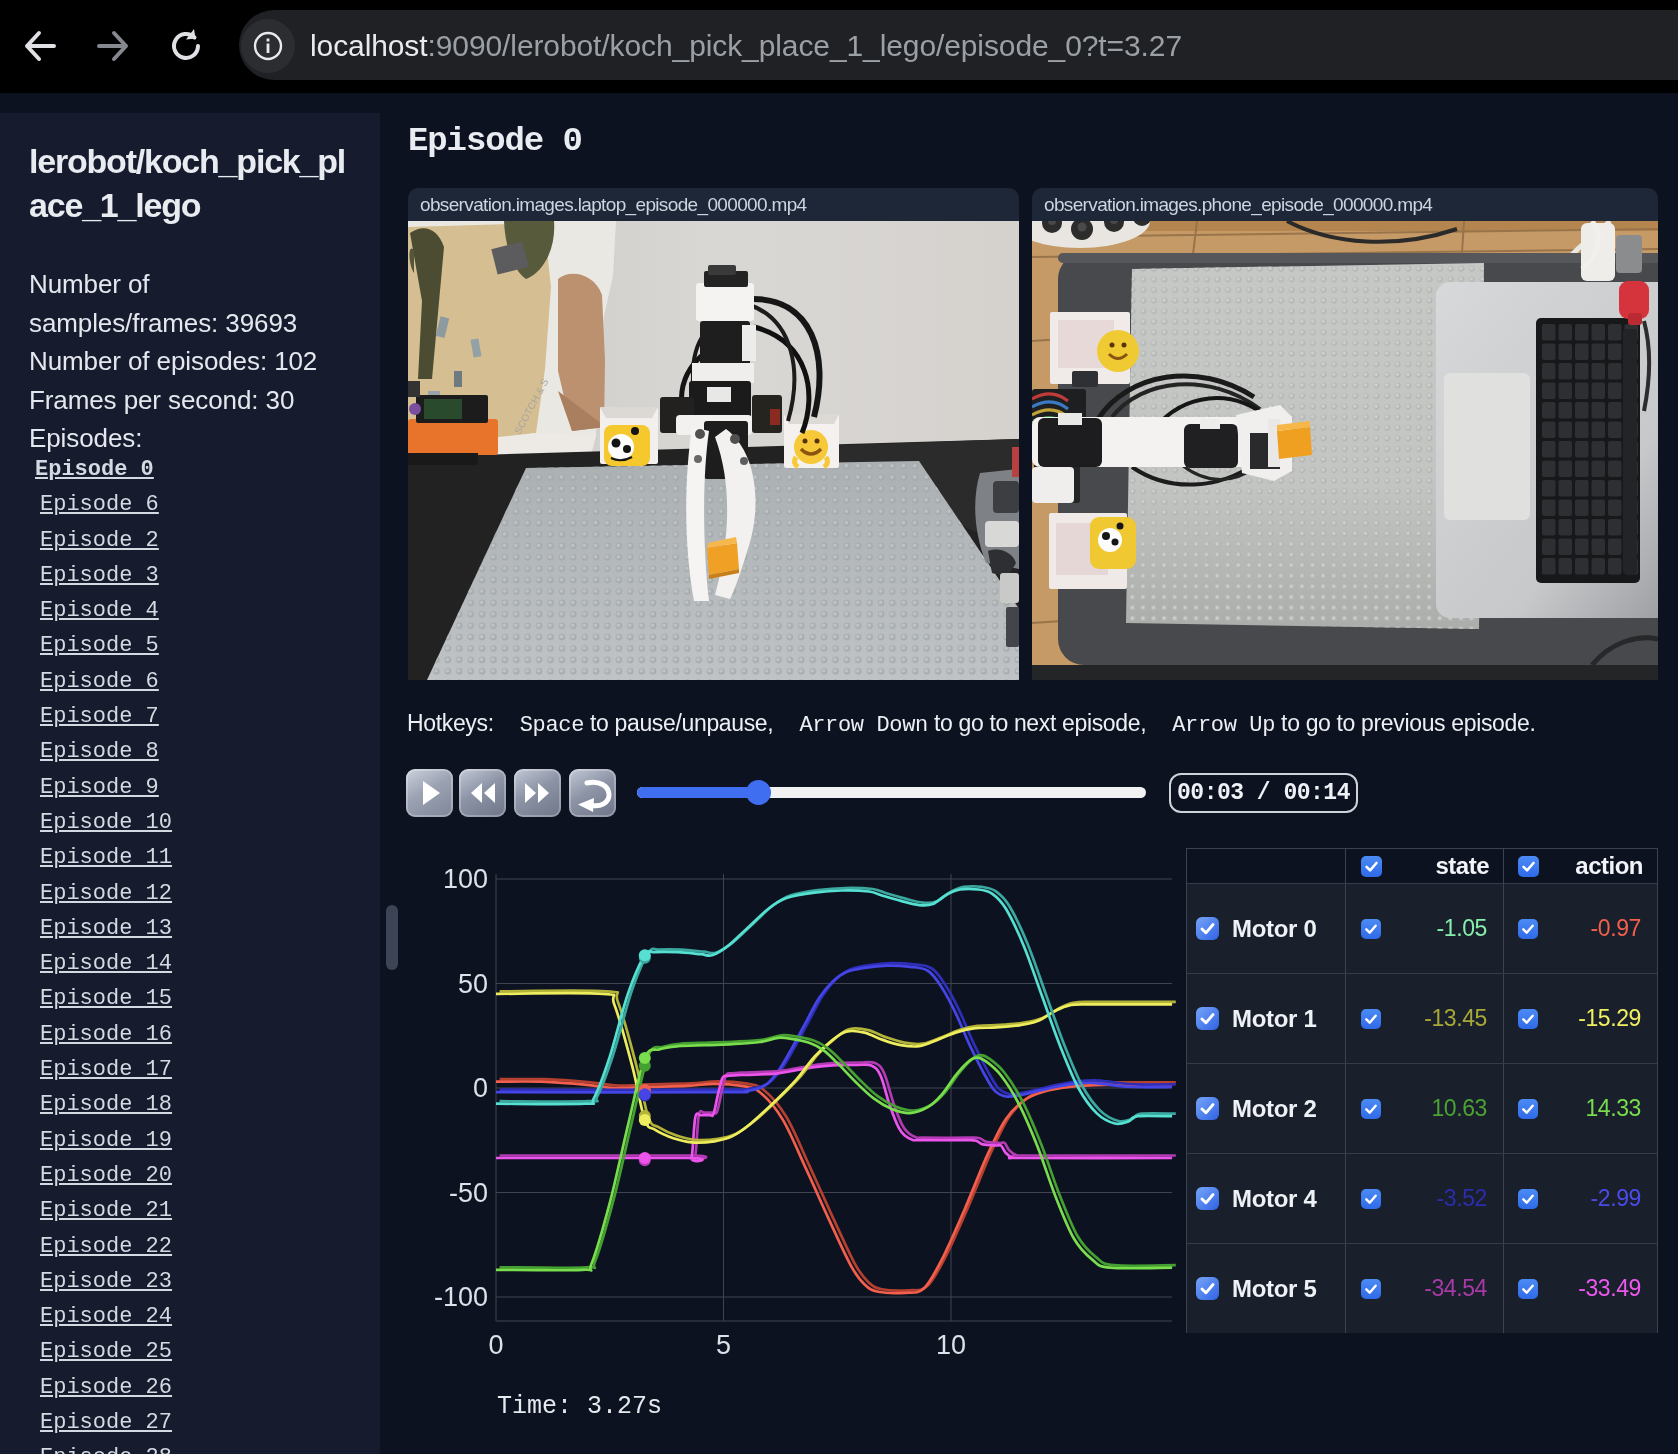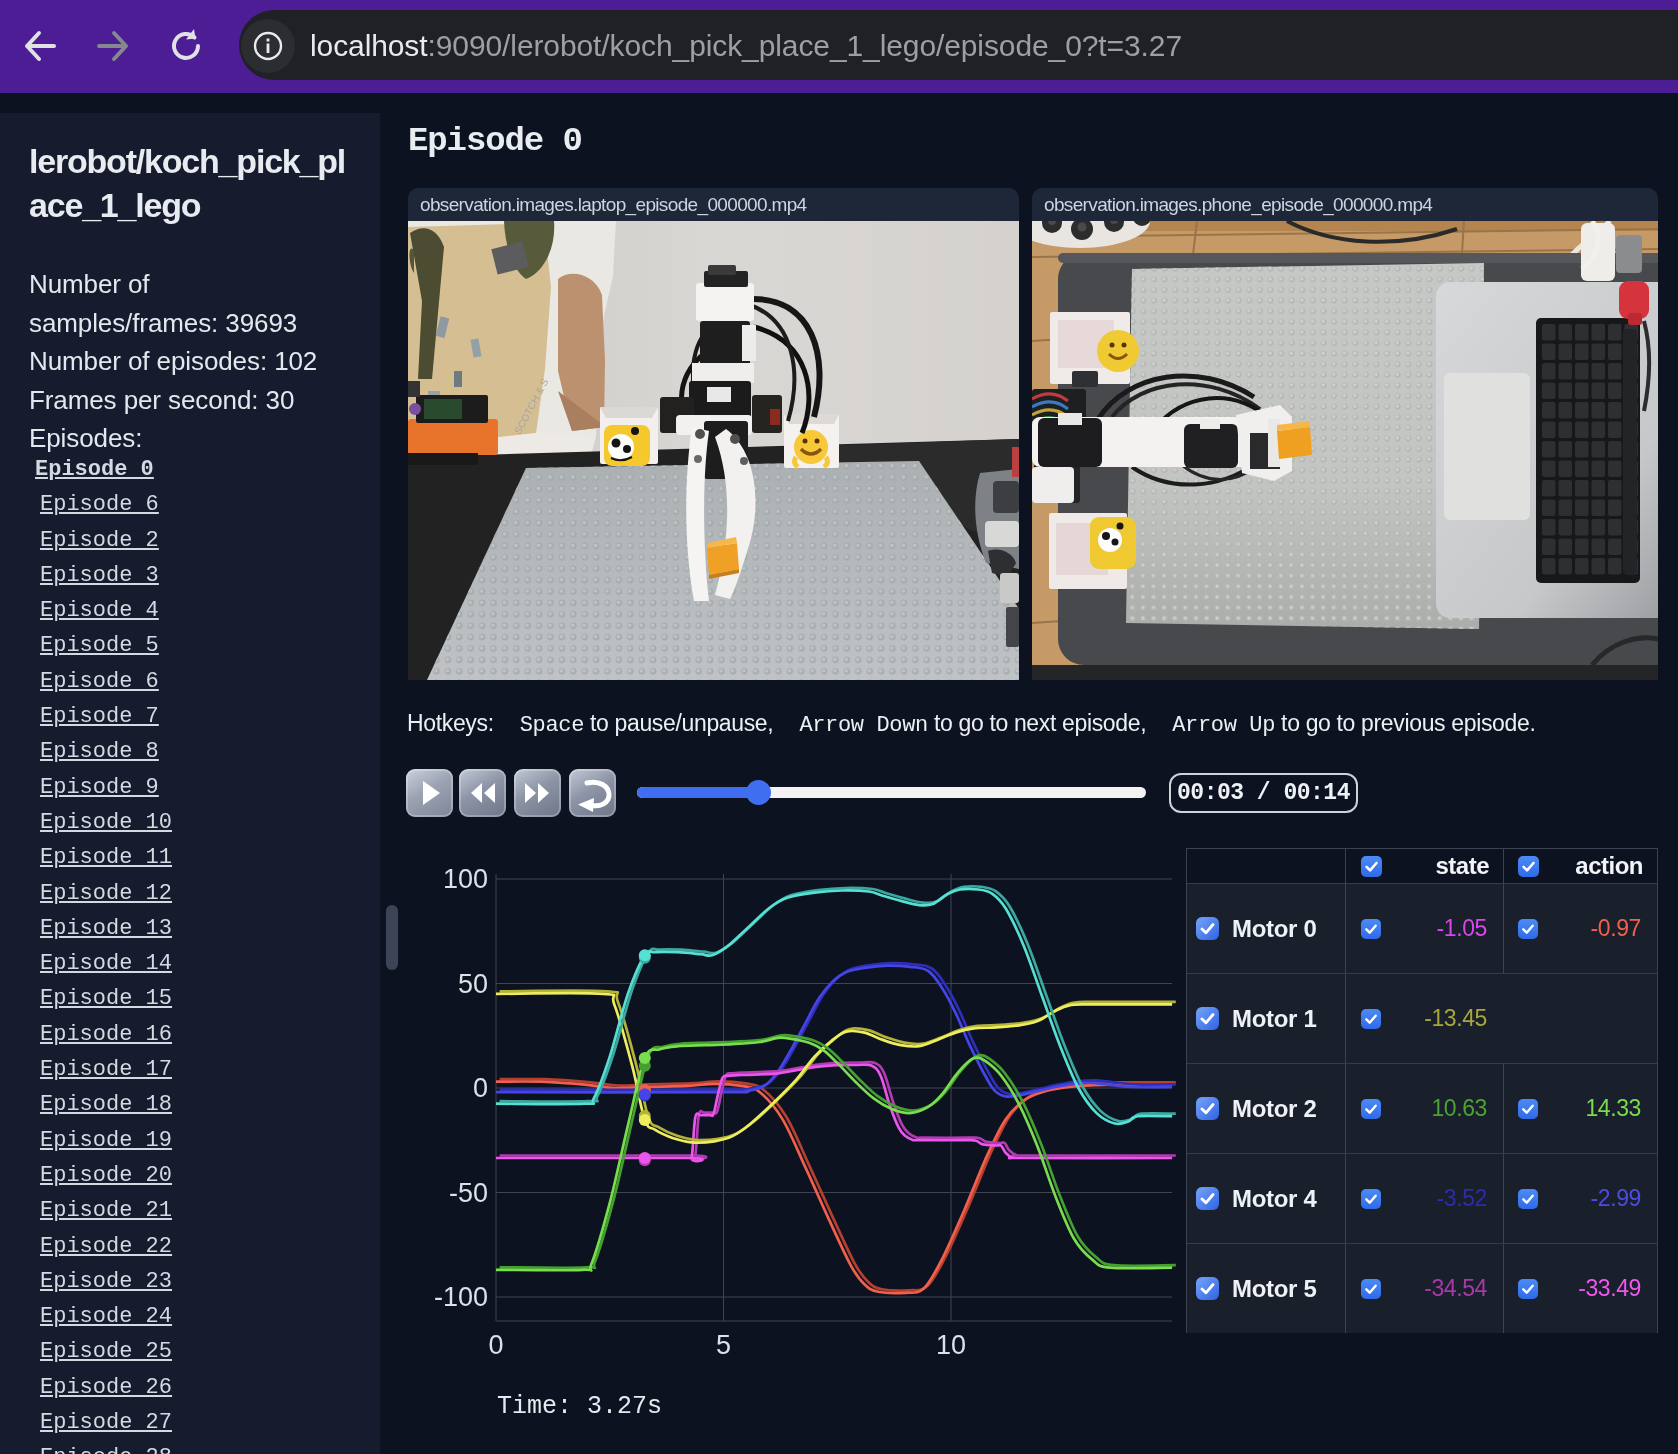--- a/index.html
+++ b/index.html
@@ -1,16 +1,16 @@
 <!DOCTYPE html>
 <html><head><meta charset="utf-8"><style>
 * { margin:0; padding:0; box-sizing:border-box; }
 html,body { width:1678px; height:1454px; overflow:hidden; background:#0d1220; font-family:"Liberation Sans", sans-serif; }
 
-.chrome { position:absolute; left:0; top:0; width:1678px; height:93px; background:#4c1d95; }
+.chrome { position:absolute; left:0; top:0; width:1678px; height:93px; background:#000000; }
 .chrome svg { position:absolute; }
 .pill { position:absolute; left:239px; top:10px; width:1500px; height:70px; border-radius:35px; background:#1f2124; }
 .icircle { position:absolute; left:241px; top:19px; width:54px; height:54px; border-radius:50%; background:#2b2d30; }
 .url { position:absolute; left:310px; top:29px; font-size:30px; letter-spacing:-0.1px; color:#9aa0a6; white-space:nowrap; }
 .url b { color:#e8eaed; font-weight:normal; }
 
 .sidebar { position:absolute; left:0; top:93px; width:380px; height:1361px; background:#161b2d;margin-top:20px; }
 .sbtitle { position:absolute; left:29px; top:26px; width:340px; font-size:34px; letter-spacing:-1.2px; font-weight:bold; color:#e8ebf0; line-height:44px; }
 .stats { position:absolute; left:29px; top:152px; font-size:26px; letter-spacing:-0.1px; color:#e4e8ee; line-height:38.5px; }
 .eplist { position:absolute; left:0px; top:344px; }
@@ -477,21 +477,21 @@
           </svg>
         </span>
         <span class="mname">Motor 0</span>
       </div>
       <div class="tc2">
         <span class="cb " style="width:20px;height:20px;">
           <svg viewBox="0 0 24 24" width="16" height="16">
             <path d="M5 12.5 L10 17.5 L19 7" stroke="#fff" stroke-width="3.6" fill="none" stroke-linecap="round" stroke-linejoin="round"></path>
           </svg>
         </span>
-        <span class="val" style="color:#d946ef">-1.05</span>
+        <span class="val" style="color:#86efac">-1.05</span>
       </div>
       <div class="tc3">
         <span class="cb " style="width:20px;height:20px;">
           <svg viewBox="0 0 24 24" width="16" height="16">
             <path d="M5 12.5 L10 17.5 L19 7" stroke="#fff" stroke-width="3.6" fill="none" stroke-linecap="round" stroke-linejoin="round"></path>
           </svg>
         </span>
         <span class="val" style="color:#f2604d">-0.97</span>
       </div>
     </div>
@@ -505,20 +505,28 @@
         <span class="mname">Motor 1</span>
       </div>
       <div class="tc2">
         <span class="cb " style="width:20px;height:20px;">
           <svg viewBox="0 0 24 24" width="16" height="16">
             <path d="M5 12.5 L10 17.5 L19 7" stroke="#fff" stroke-width="3.6" fill="none" stroke-linecap="round" stroke-linejoin="round"></path>
           </svg>
         </span>
         <span class="val" style="color:#a8a836">-13.45</span>
       </div>
+      <div class="tc3">
+        <span class="cb " style="width:20px;height:20px;">
+          <svg viewBox="0 0 24 24" width="16" height="16">
+            <path d="M5 12.5 L10 17.5 L19 7" stroke="#fff" stroke-width="3.6" fill="none" stroke-linecap="round" stroke-linejoin="round"></path>
+          </svg>
+        </span>
+        <span class="val" style="color:#f0f061">-15.29</span>
+      </div>
     </div>
     <div class="trow tdata">
       <div class="tc1">
         <span class="cb glossy" style="width:23px;height:23px;">
           <svg viewBox="0 0 24 24" width="19" height="19">
             <path d="M5 12.5 L10 17.5 L19 7" stroke="#fff" stroke-width="3.6" fill="none" stroke-linecap="round" stroke-linejoin="round"></path>
           </svg>
         </span>
         <span class="mname">Motor 2</span>
       </div>

